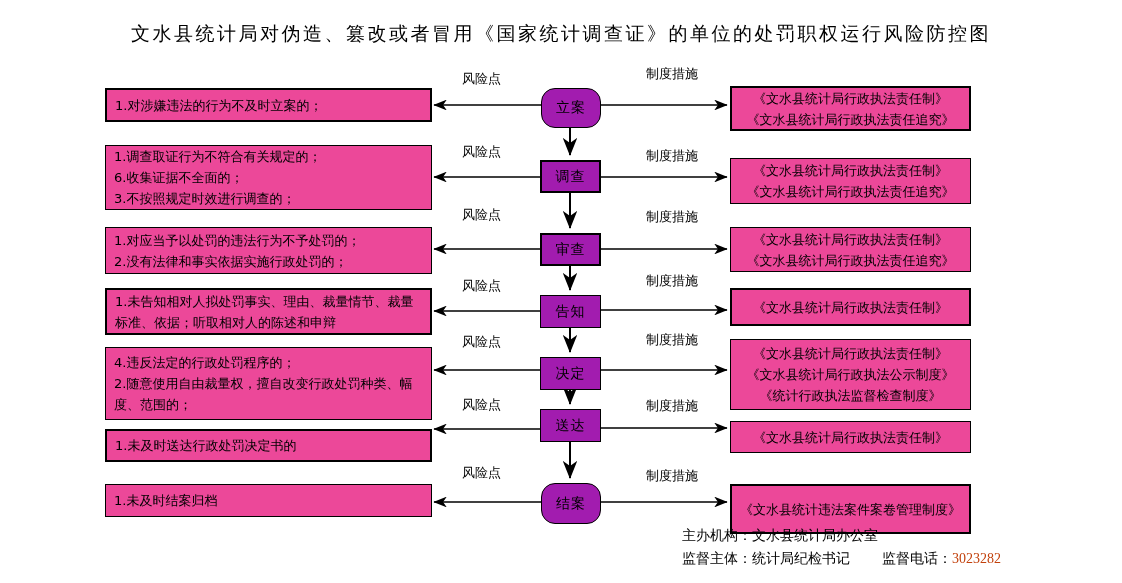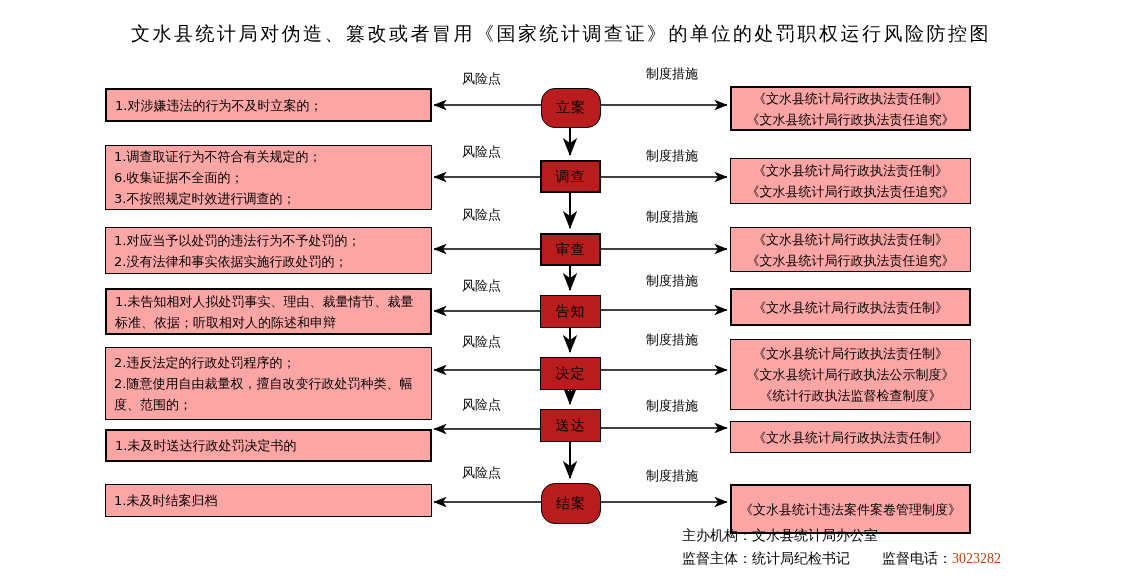--- a/index.html
+++ b/index.html
@@ -6,42 +6,42 @@
   #canvas{
     position:relative;width:1122px;height:583px;background:#fff;overflow:hidden;
     font-family:"DejaVu Sans","Liberation Sans",sans-serif;color:#000;
   }
   .title{
     position:absolute;left:0;right:0;top:21px;text-align:center;
     font-size:19px;letter-spacing:2.5px;white-space:nowrap;
   }
   svg.arrows{position:absolute;left:0;top:0;z-index:1;pointer-events:none;}
   .box{
-    position:absolute;box-sizing:border-box;background:#fca5a5;border:1px solid #000;
+    position:absolute;box-sizing:border-box;background:#ec4899;border:1px solid #000;
     display:flex;flex-direction:column;justify-content:center;z-index:2;
   }
   .thick{border-width:2px;}
   .risk-box{left:105px;width:327px;padding:2px 8px;font-size:13px;line-height:21px;text-align:left;}
   .measure-box{left:730px;width:241px;padding:2px 4px;font-size:13px;line-height:21px;text-align:center;align-items:center;}
   .lb1{top:88px;height:34px;}
   .lb2{top:145px;height:65px;}
   .lb3{top:227px;height:47px;}
   .lb4{top:288px;height:47px;}
   .lb5{top:347px;height:73px;}
   .lb6{top:429px;height:33px;}
   .lb7{top:484px;height:33px;}
   .rb1{top:86px;height:45px;}
   .rb2{top:158px;height:46px;}
   .rb3{top:227px;height:45px;}
   .rb4{top:288px;height:38px;}
   .rb5{top:339px;height:71px;}
   .rb6{top:421px;height:32px;}
   .rb7{top:484px;height:50px;}
   .step{
-    position:absolute;left:540px;width:61px;box-sizing:border-box;background:#b91c1c;
+    position:absolute;left:540px;width:61px;box-sizing:border-box;background:#a21caf;
     border:1px solid #000;display:flex;align-items:center;justify-content:center;
     font-size:14px;z-index:3;letter-spacing:1px;
   }
   .stadium{border-radius:14px;width:60px;left:541px;}
   .st1{top:88px;height:40px;}
   .st2{top:160px;height:33px;border-width:2px;}
   .st3{top:233px;height:33px;border-width:2px;}
   .st4{top:295px;height:33px;}
   .st5{top:357px;height:33px;}
   .st6{top:409px;height:33px;}
@@ -109,21 +109,21 @@
     <div>3.不按照规定时效进行调查的；</div>
   </div>
   <div class="box risk-box lb3">
     <div>1.对应当予以处罚的违法行为不予处罚的；</div>
     <div>2.没有法律和事实依据实施行政处罚的；</div>
   </div>
   <div class="box risk-box lb4 thick">
     <div>1.未告知相对人拟处罚事实、理由、裁量情节、裁量标准、依据；听取相对人的陈述和申辩</div>
   </div>
   <div class="box risk-box lb5">
-    <div>2.违反法定的行政处罚程序的；</div>
+    <div>4.违反法定的行政处罚程序的；</div>
     <div>2.随意使用自由裁量权，擅自改变行政处罚种类、幅度、范围的；</div>
   </div>
   <div class="box risk-box lb6 thick">
     <div>1.未及时送达行政处罚决定书的</div>
   </div>
   <div class="box risk-box lb7">
     <div>1.未及时结案归档</div>
   </div>
 
   <div class="step stadium st1">立案</div>

